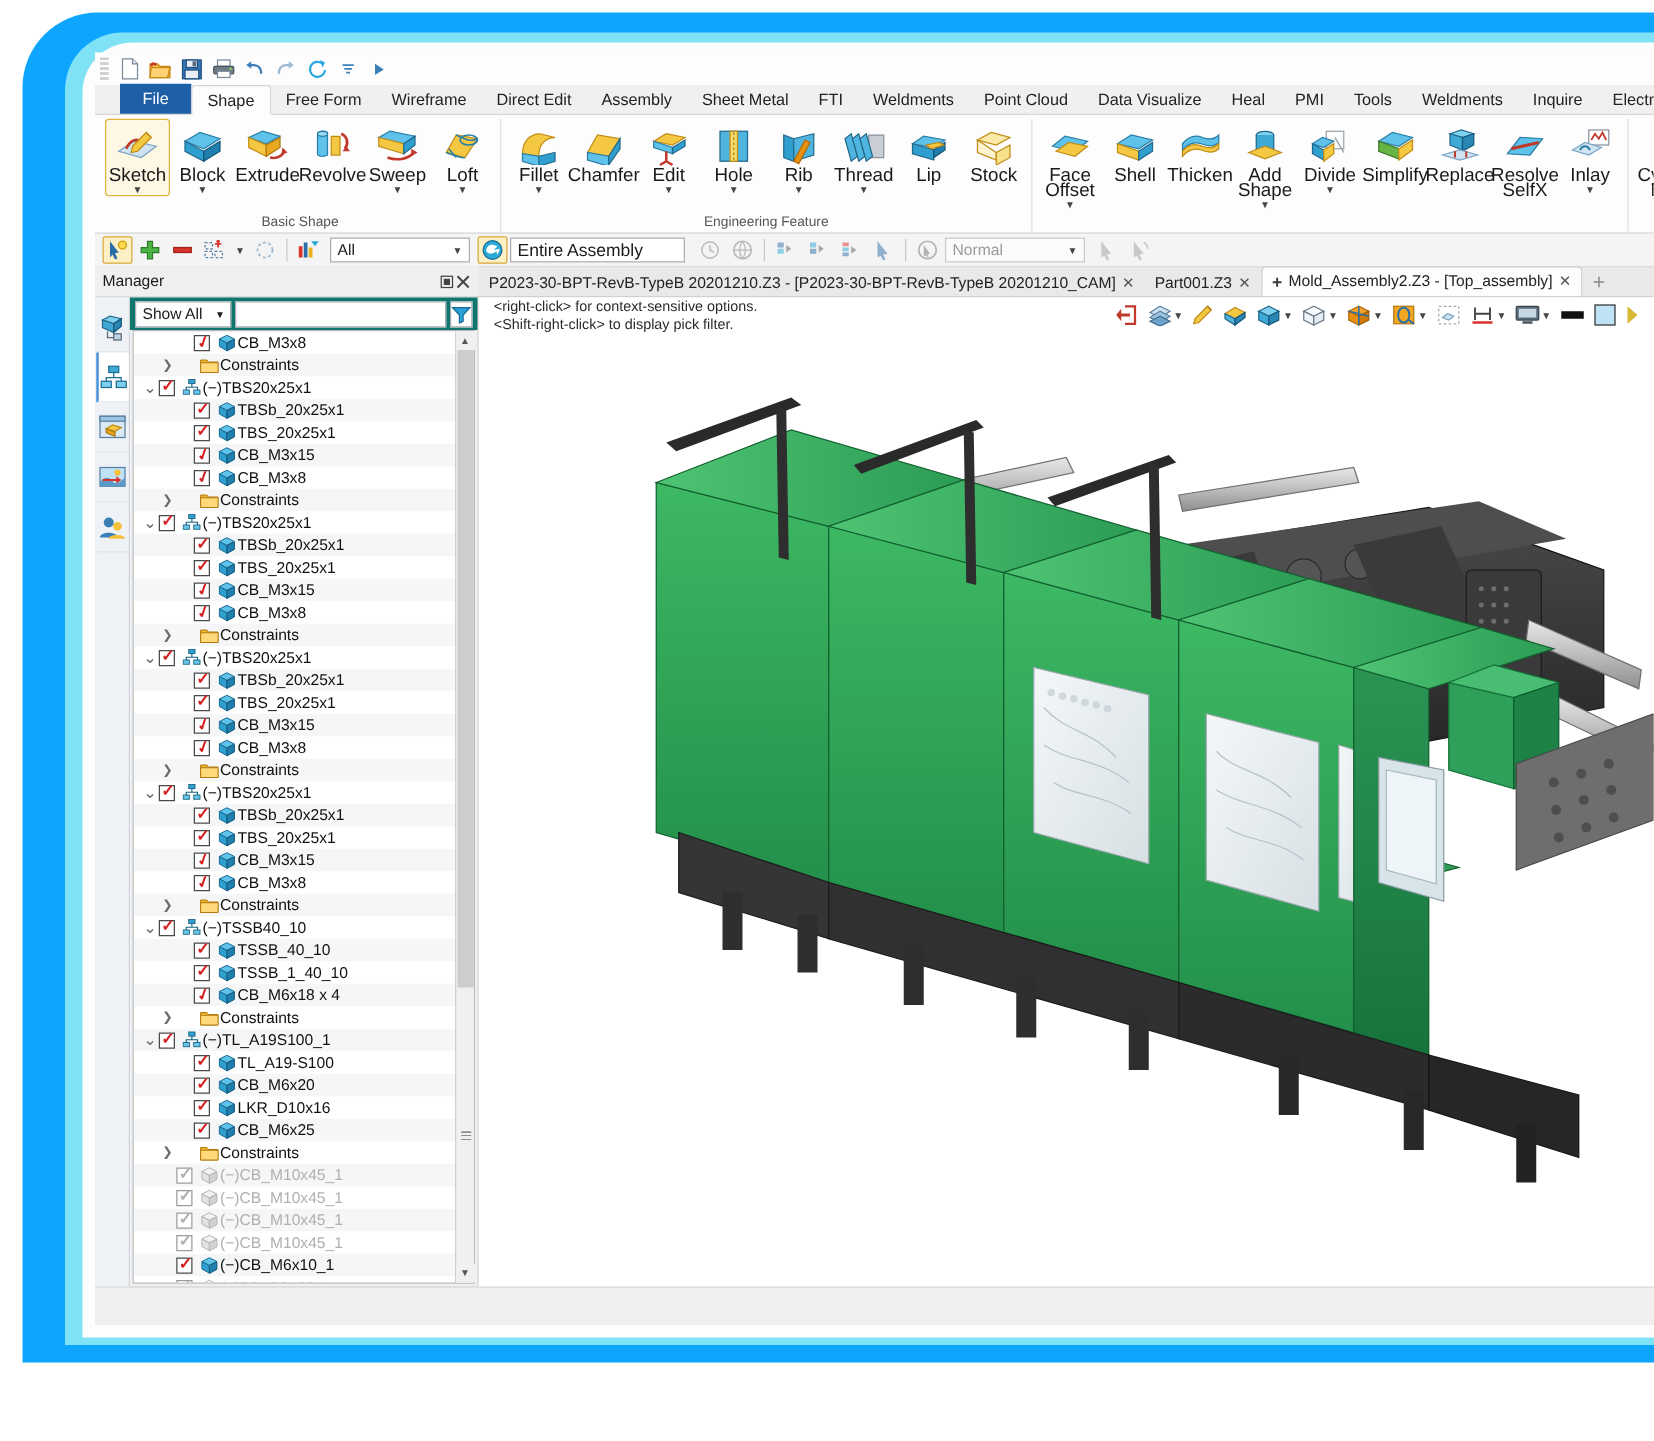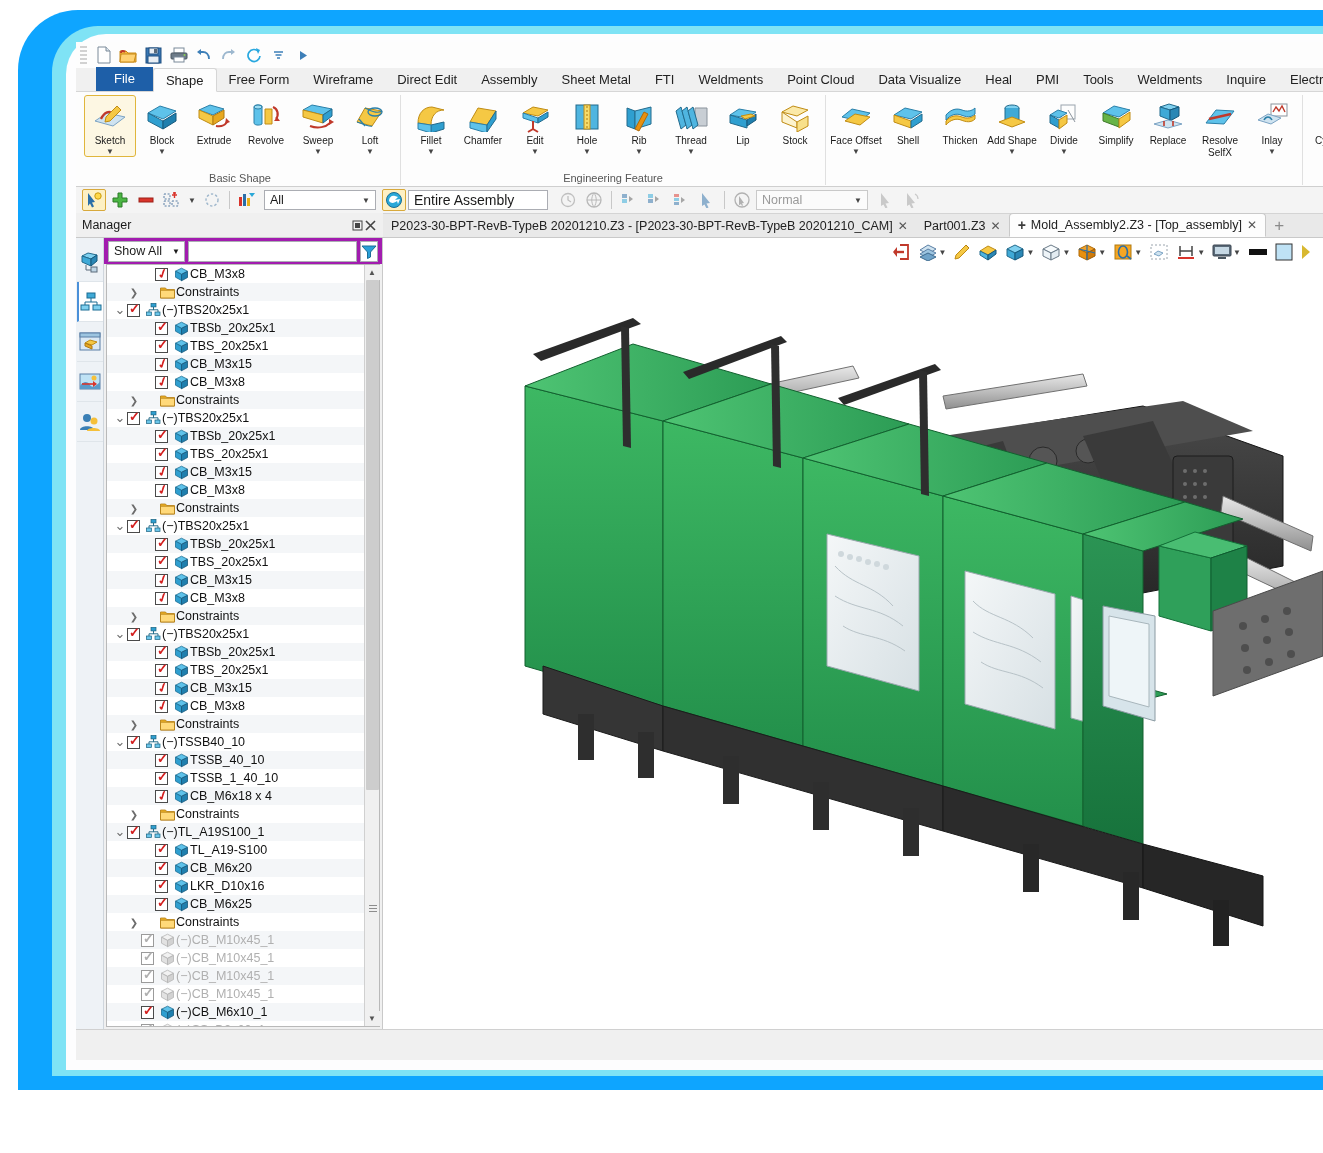--- a/index.html
+++ b/index.html
@@ -125,21 +125,21 @@
     width: 52px;
     display: flex; flex-direction: column; align-items: center;
     padding-top: 3px;
     cursor: pointer;
     border: 1px solid transparent;
     border-radius: 3px;
   }
   .rbtn.sel { border: 1px solid #e0b63c; background: #fdf7e3; }
   .rbtn .ico { height: 36px; display: flex; align-items: center; justify-content: center; }
   .rbtn .lbl {
-    font-size: 10px; color: #1a1a1a; text-align: center; line-height: 12px;
+    font-size: 15px; color: #1a1a1a; text-align: center; line-height: 12px;
     white-space: nowrap;
   }
   .rbtn .lbl.two { white-space: normal; width: 56px; }
   .rbtn .caret {
     font-size: 8px; color: #444; line-height: 8px; margin-top: 1px;
   }
   .rbtn.wide { width: 62px; }
 
   
   .asm-toolbar {
@@ -221,21 +221,21 @@
   }
   .rail-btn {
     width: 26px; height: 40px;
     display: flex; align-items: center; justify-content: center;
     cursor: pointer; border-bottom: 1px solid #dfe5ea;
   }
   .rail-btn.sel { background: #ffffff; border-left: 2px solid #4a90d9; }
   .mgr-main { flex: 1; display: flex; flex-direction: column; min-width: 0; }
   .mgr-filter {
     height: 26px; display: flex; align-items: center; gap: 3px;
-    padding: 2px 4px; background: #a21caf;
+    padding: 2px 4px; background: #0f766e;
   }
   .flt-combo {
     width: 122px; height: 21px; background: #fff;
     border: 1px solid #abadb3; display: flex; align-items: center;
     font-size: 12.5px; padding-left: 5px; cursor: pointer;
   }
   .flt-combo .arrow { margin-left: auto; margin-right: 4px; font-size: 8px; }
   .flt-input {
     flex: 1; height: 21px; background: #fff; border: 1px solid #abadb3;
     font-size: 12.5px; padding-left: 4px; outline: none;
@@ -1601,20 +1601,24 @@
               <div class="grip" style="top:640px;"></div>
               <div class="sarrow" style="position:absolute;bottom:0;">▼</div>
             </div>
           </div>
         </div>
       </div>
     </div>
 
     <div class="viewport">
       <div class="vp-head">
+        <div class="vp-hint">
+          <div>&lt;right-click&gt; for context-sensitive options.</div>
+          <div>&lt;Shift-right-click&gt; to display pick filter.</div>
+        </div>
         <div class="vp-tools">
           <div class="vp-btn">
             <svg width="19" height="18" viewBox="0 0 19 18">
               <path d="M8 2h8v14H8" fill="none" stroke="#c0392b" stroke-width="1.8"></path>
               <path d="M12 9H2" stroke="#c0392b" stroke-width="2.4"></path>
               <path d="M5 4L1 9l4 5z" fill="#c0392b"></path>
             </svg>
           </div>
           <div class="vp-btn">
             <svg width="20" height="18" viewBox="0 0 20 18">

